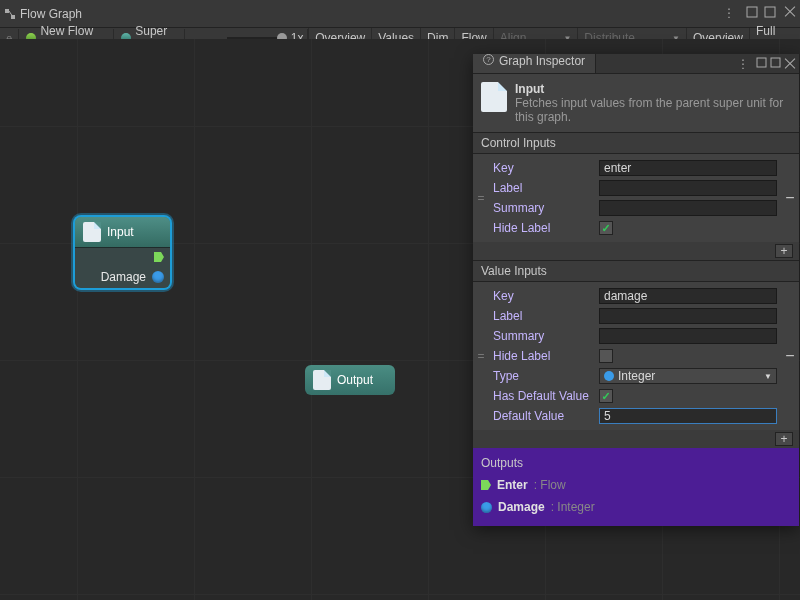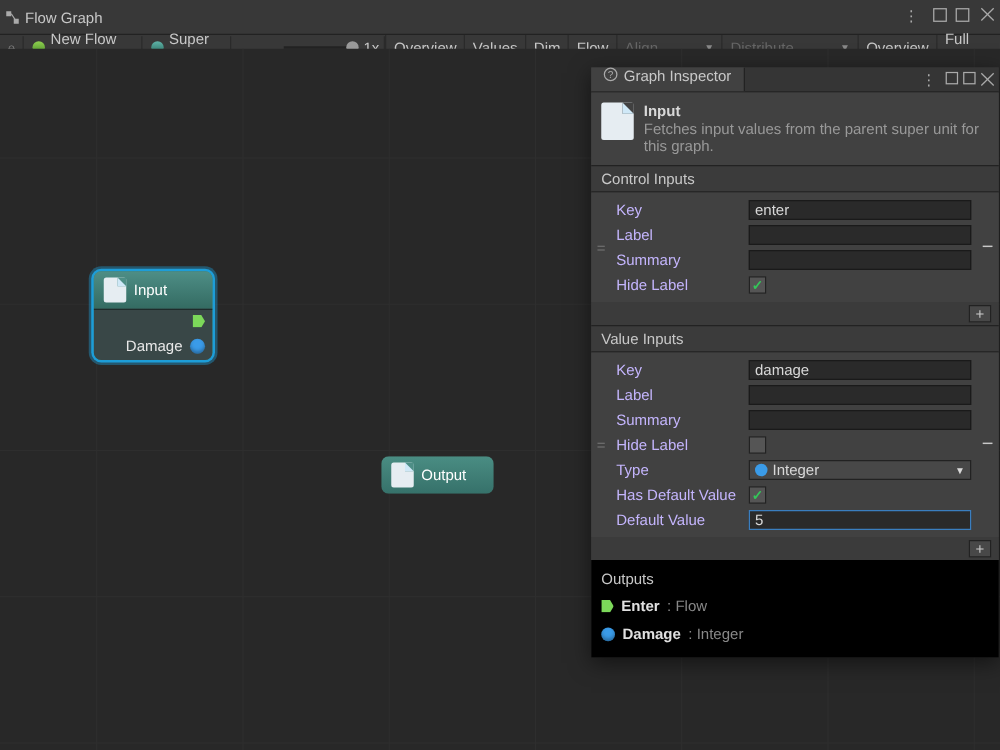--- a/index.html
+++ b/index.html
@@ -82,21 +82,21 @@
 .text-input { width:100%; height:16px; background:#2a2a2a; border:1px solid #1a1a1a; color:#d8d8d8; padding:0 4px; font-size:12px;}
 .dropdown { width:100%; height:16px; background:#484848; border:1px solid #222; color:#d8d8d8; display:flex; align-items:center; padding:0 4px; position:relative;}
 .dropdown .dd-dot{width:10px;height:10px;border-radius:50%;background:#3a9be8;margin-right:4px;}
 .dropdown .dd-caret2{position:absolute;right:4px;font-size:8px;}
 .checkbox { width:14px; height:14px; background:#555; border:1px solid #222; display:flex; align-items:center; justify-content:center;}
 .checkbox.checked::after{content:"✓";color:#34c759;font-size:11px;font-weight:bold;}
 .num-input { width:100%; height:16px; background:#2a2a2a; border:1px solid #3a7ebf; color:#d8d8d8; padding:0 4px; font-size:12px;}
 .ins-add-row { background:#3b3b3b; height:18px; display:flex; justify-content:flex-end; align-items:center; padding-right:6px;}
 .ins-add-btn { width:18px;height:14px;background:#484848;border:1px solid #222;display:flex;align-items:center;justify-content:center;cursor:pointer;}
 
-.outputs-section { padding:8px; background:#000000;}
+.outputs-section { padding:8px; background:#4c1d95;}
 .output-line { display:flex; align-items:center; gap:6px; padding:4px 0;}
 .out-enter-icon { width:10px;height:10px;background:#7cd85a;clip-path:polygon(0 0,70% 0,100% 50%,70% 100%,0 100%);}
 .out-label-bold { color:#e0e0e0; font-weight:600;}
 .out-label-dim { color:#888;}
 </style>
 </head>
 <body>
 
 <div class="window-header">
   <span class="window-title-icon">

